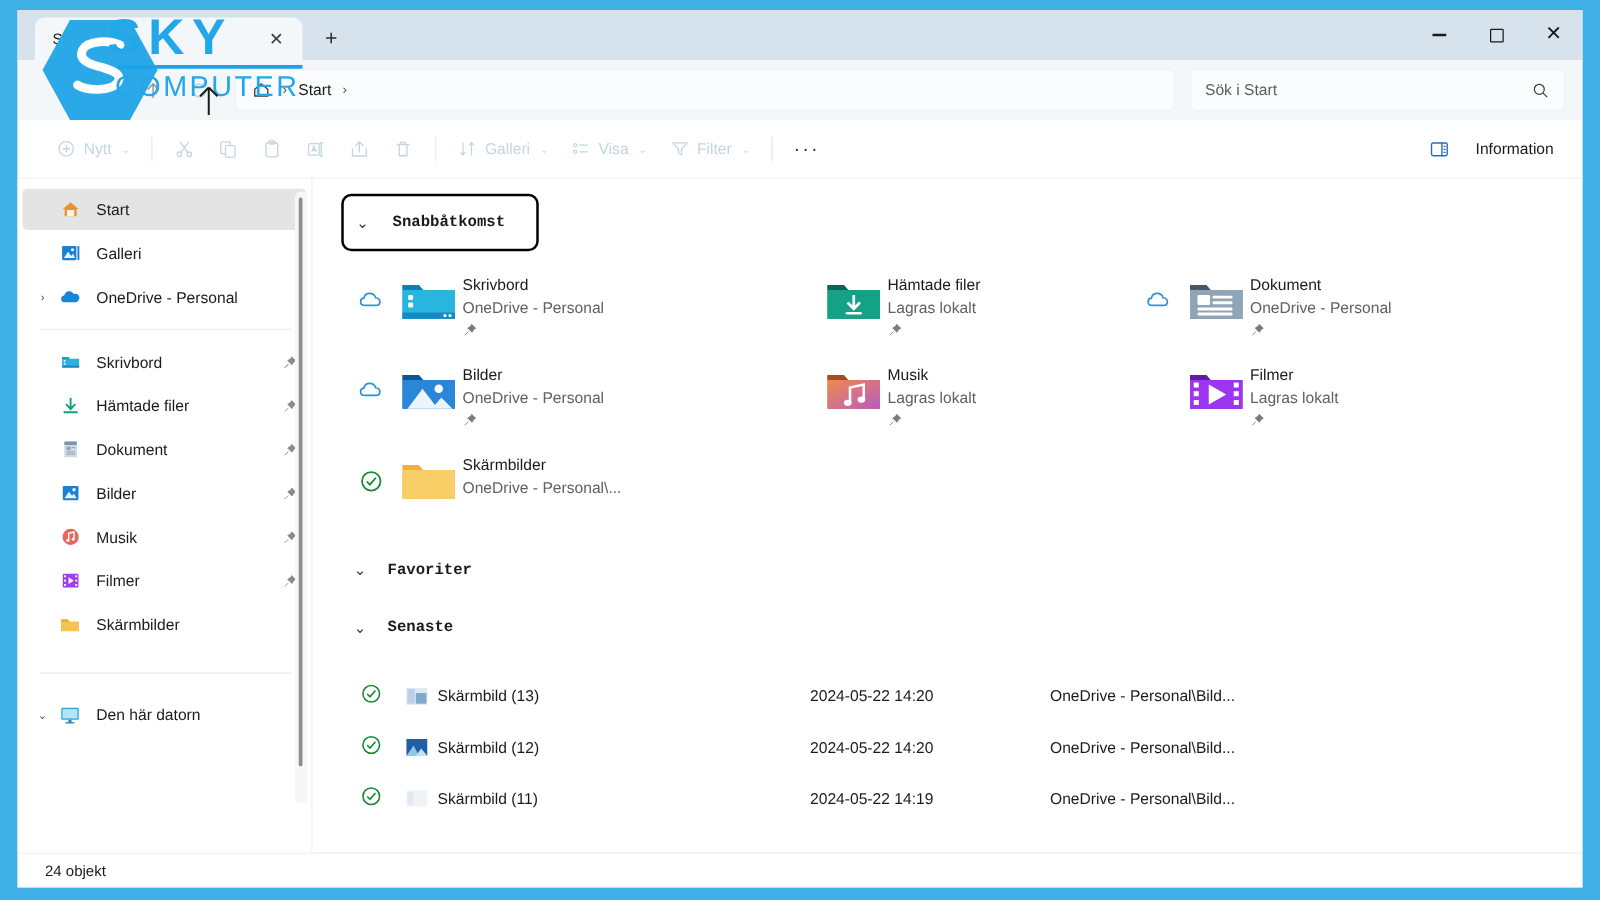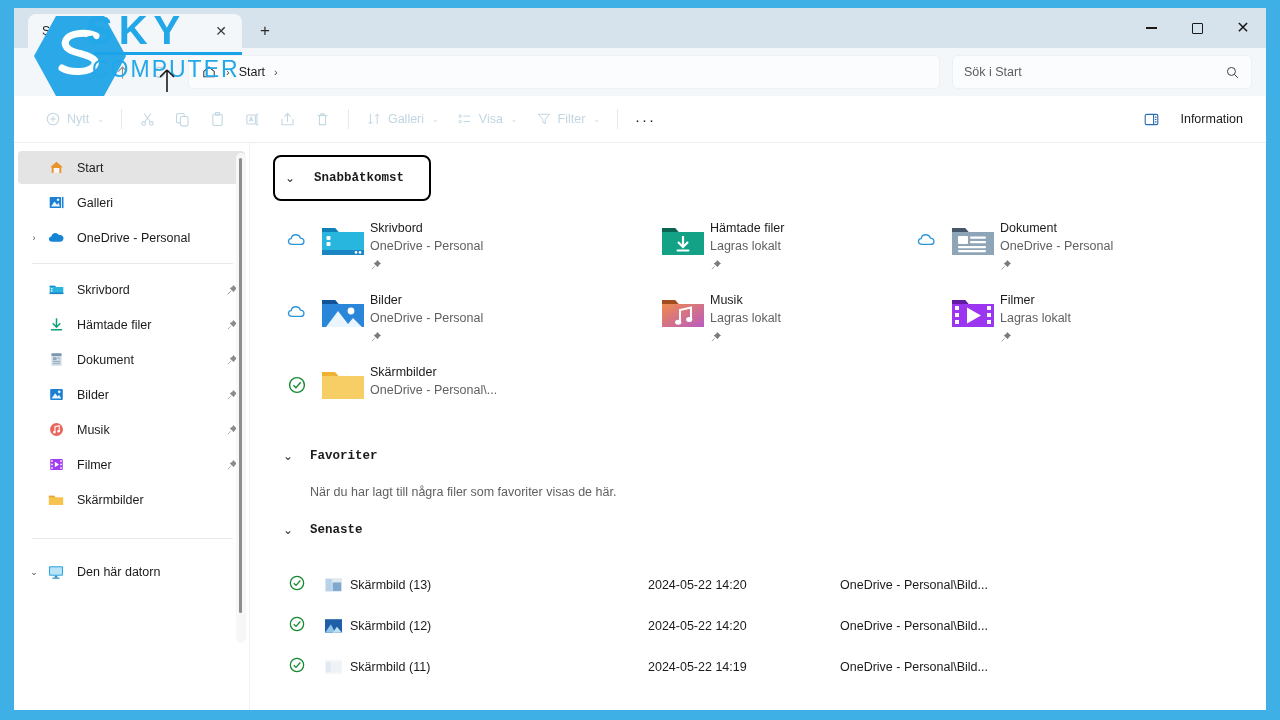--- a/index.html
+++ b/index.html
@@ -754,21 +754,20 @@
               <div class="qa-name">Skärmbilder</div>
               <div class="qa-sub">OneDrive - Personal\...</div>
             </span>
           </div>
         </div>
 
         <div class="section-head" style="margin-top:14px;">
           <span class="chev">⌄</span>
           <span class="ttl">Favoriter</span>
         </div>
-        <div class="fav-empty">När du har lagt till några filer som favoriter visas de här.</div>
 
         <div class="section-head" style="margin-top:16px;">
           <span class="chev">⌄</span>
           <span class="ttl">Senaste</span>
         </div>
 
         <div style="margin-top:6px;">
           <div class="recent-row">
             <span class="rr-status">
               <svg width="18" height="18" viewBox="0 0 20 20" fill="none" stroke="#15892f" stroke-width="1.4">
@@ -820,20 +819,23 @@
                 </svg>
             </span>
             <span class="rr-name">Skärmbild (11)</span>
             <span class="rr-date">2024-05-22 14:19</span>
             <span class="rr-path">OneDrive - Personal\Bild...</span>
           </div>
         </div>
       </div>
     </div>
 
+    <div class="statusbar">
+      <span>24 objekt</span>
+    </div>
   </div>
 
   <div id="watermark">
     <svg width="108" height="92" viewBox="0 0 108 92" style="position:absolute;left:18px;top:10px;">
       <path d="M30 6 L78 6 L100 46 L78 86 L30 86 L8 46 Z" fill="#2aa8e8"></path>
       <path d="M38 14 L72 14 L90 46 L72 78 L38 78 L20 46 Z" fill="#ffffff" opacity="0.0"></path>
       <path d="M70 26 C62 22 44 22 40 30 C36 39 48 42 56 44 C66 47 72 50 68 56 C63 63 44 63 36 58" fill="none" stroke="#ffffff" stroke-width="7" stroke-linecap="round"></path>
     </svg>
     <div class="wm-text wm-sky">SKY</div>
     <div class="wm-rule"></div>

